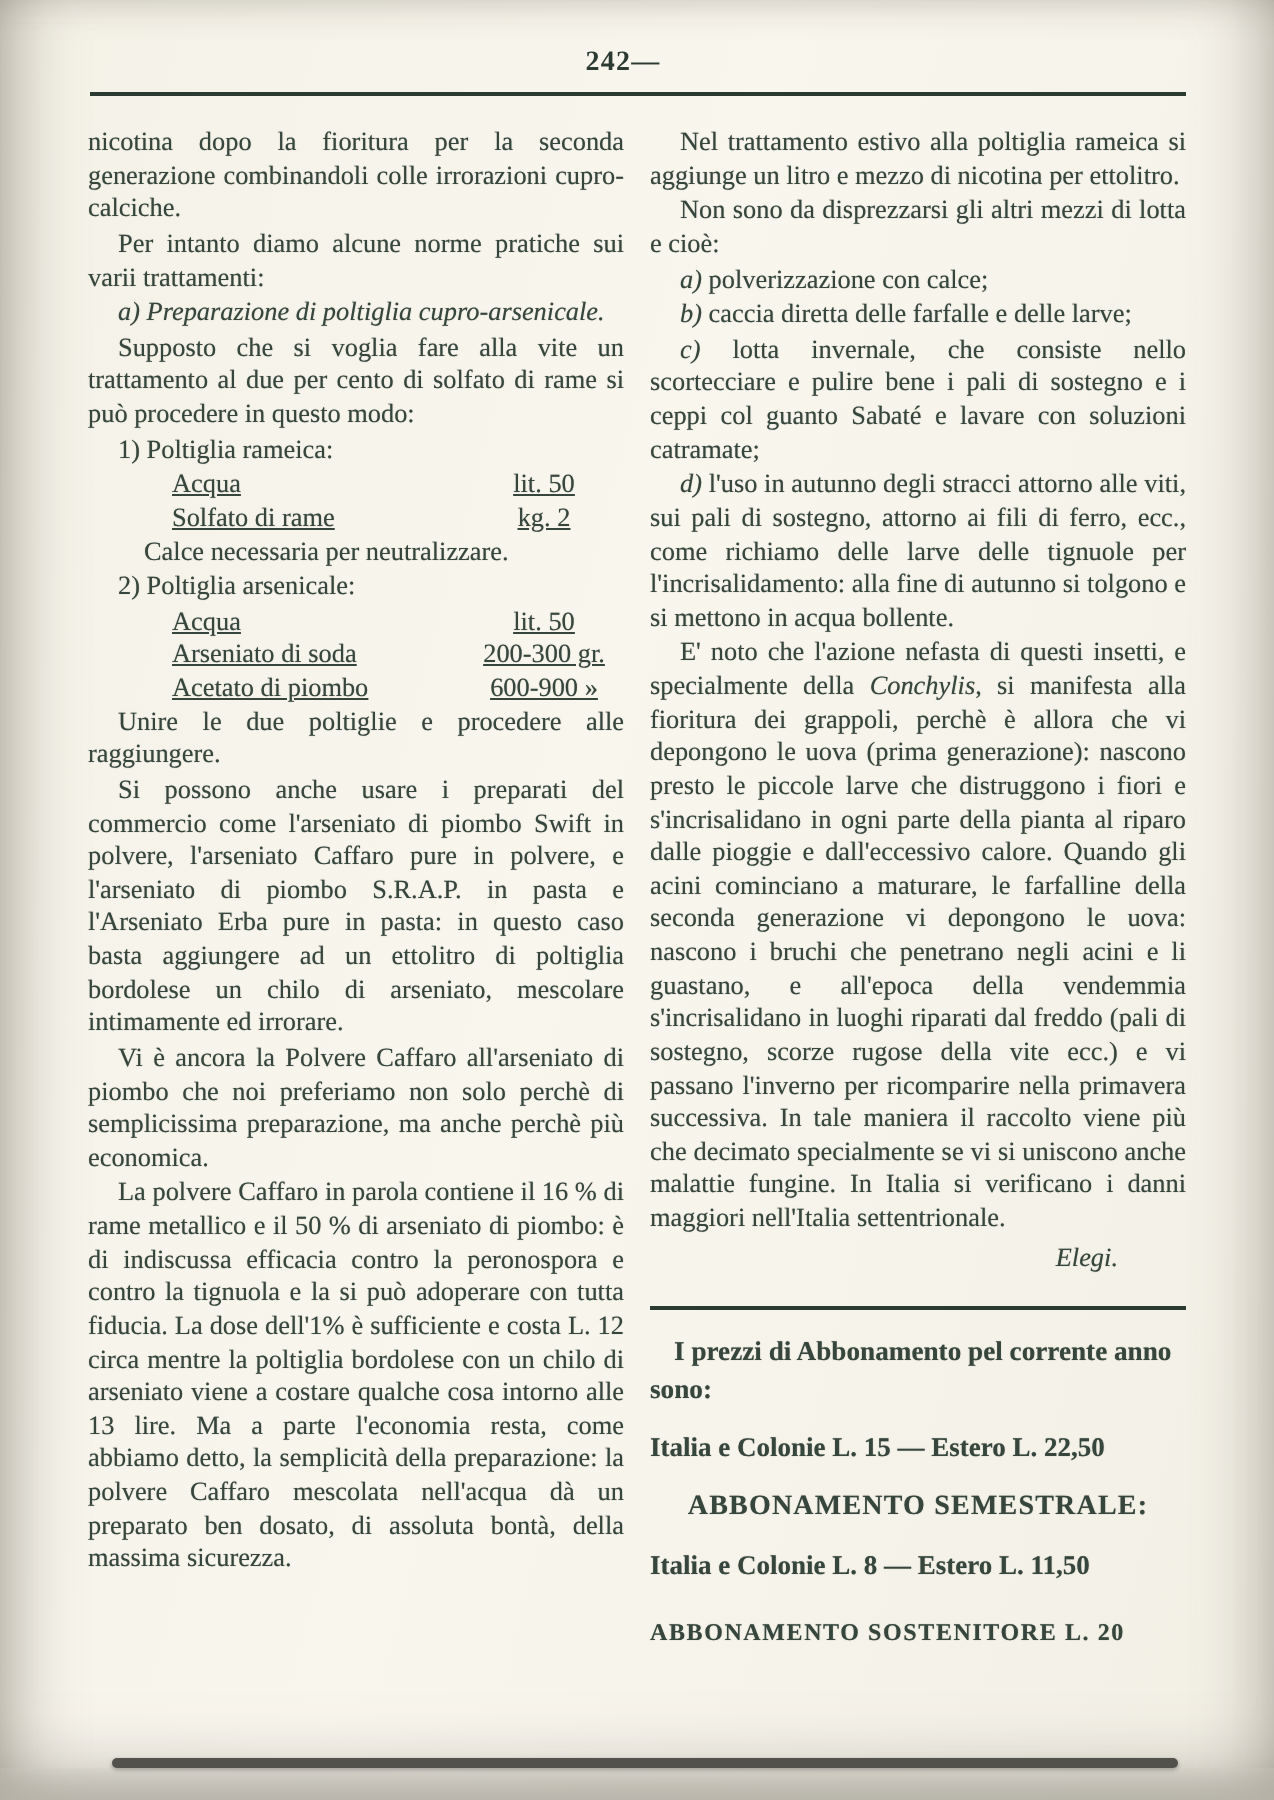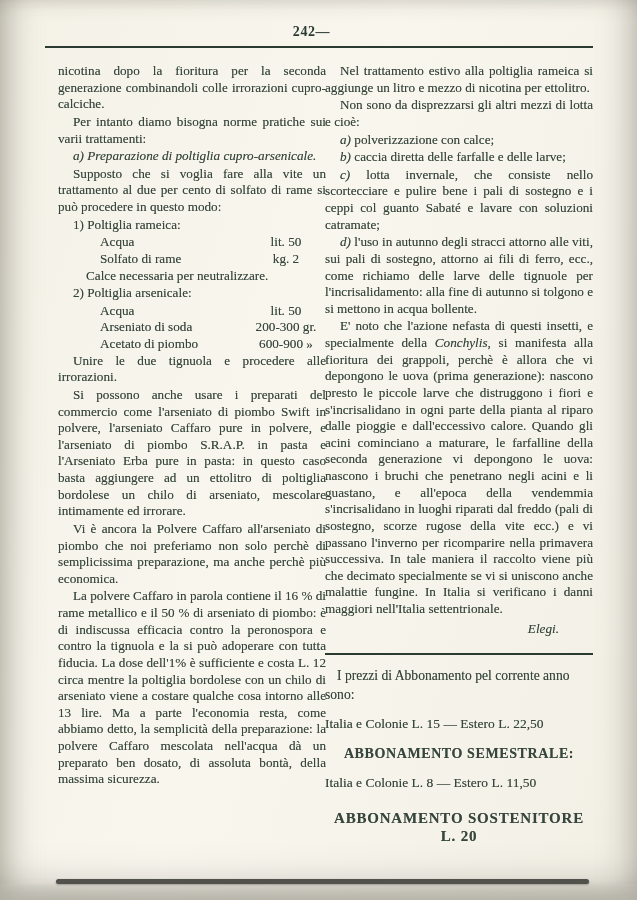--- a/index.html
+++ b/index.html
@@ -34,35 +34,35 @@
     position:absolute;left:45px;right:44px;top:46px;height:2px;
     background:var(--rule);
   }
   .col{
     position:absolute;top:63px;width:268px;
     font-size:13.2px;line-height:1.26;
     text-align:justify;
     color:var(--ink);
     text-shadow:0 0 .5px rgba(45,60,50,.5);
   }
-  .col-left{left:58px;}
+  .col-left{left:44px;}
   .col-right{left:325px;}
   .para{text-indent:15px;margin:0 0 1px;}
   .para .it{font-style:italic;}
   .para.noindent{text-indent:0;}
   .para.row-note{text-indent:0;padding-left:28px;text-align:left;}
   .para.sig{text-align:right;padding-right:34px;text-indent:0;margin-top:3px;}
-  .row{display:flex;padding-left:42px;}
+  .row{display:flex;padding-left:42px;text-decoration:underline;}
   .row-value{margin-left:auto;width:80px;text-align:center;}
   .subscription{margin-top:4px;}
   .sub-divider{height:2px;background:var(--rule);margin:16px 0 12px;}
-  .para.sub-intro{font-weight:normal;font-size:13.6px;text-indent:12px;line-height:1.35;text-align:left;}
+  .para.sub-intro{font-weight:bold;font-size:13.6px;text-indent:12px;line-height:1.35;text-align:left;}
   .para.sub-head{text-align:center;font-weight:bold;font-size:14px;letter-spacing:.6px;margin-top:13px;text-indent:0;}
-  .para.sub-price{font-weight:normal;font-size:13.5px;margin-top:11px;text-indent:0;text-align:left;}
-  .para.sub-big{font-weight:bold;font-size:15px;letter-spacing:.8px;margin-top:18px;text-indent:0;text-align:center;}
+  .para.sub-price{font-weight:bold;font-size:13.5px;margin-top:11px;text-indent:0;text-align:left;}
+  .para.sub-big{font-weight:bold;font-size:12px;letter-spacing:.8px;margin-top:18px;text-indent:0;}
   .scan-bottom-strip{
     position:absolute;left:0;right:0;bottom:0;height:16px;
     background:linear-gradient(to bottom,rgba(205,202,193,.25),rgba(185,182,172,.8));
   }
   .scan-line{
     position:absolute;left:56px;right:48px;bottom:16px;height:5px;
     background:#52514b;border-radius:3px;
     box-shadow:0 1px 2px rgba(0,0,0,.35);
   }
 </style>
@@ -70,21 +70,21 @@
 <body>
 
 <div class="sheet">
 
   <div class="page-number">242—</div>
 
   <div class="header-rule"></div>
 
   <div class="col col-left">
       <p class="para noindent"><span>nicotina dopo la fioritura per la seconda generazione combinandoli colle irrorazioni cupro-calciche.</span></p>
-      <p class="para"><span>Per intanto diamo bisogna norme pratiche sui varii trattamenti:</span></p>
+      <p class="para"><span>Per intanto diamo alcune norme pratiche sui varii trattamenti:</span></p>
       <p class="para"><span class="it">a) Preparazione di poltiglia cupro-arsenicale.</span></p>
       <p class="para"><span>Supposto che si voglia fare alla vite un trattamento al due per cento di solfato di rame si può procedere in questo modo:</span></p>
       <p class="para"><span>1) Poltiglia rameica:</span></p>
       <div class="row">
         <span class="row-label">Acqua</span>
         <span class="row-value">lit. 50</span>
       </div>
       <div class="row">
         <span class="row-label">Solfato di rame</span>
         <span class="row-value">kg. 2</span>
@@ -96,21 +96,21 @@
         <span class="row-value">lit. 50</span>
       </div>
       <div class="row">
         <span class="row-label">Arseniato di soda</span>
         <span class="row-value">200-300 gr.</span>
       </div>
       <div class="row">
         <span class="row-label">Acetato di piombo</span>
         <span class="row-value">600-900 »</span>
       </div>
-      <p class="para"><span>Unire le due tignuola e procedere alle irrorazioni.</span></p>
+      <p class="para"><span>Unire le due poltiglie e procedere alle raggiungere.</span></p>
       <p class="para"><span>Si possono anche usare i preparati del commercio come l'arseniato di piombo Swift in polvere, l'arseniato Caffaro pure in polvere, e l'arseniato di piombo S.R.A.P. in pasta e l'Arseniato Erba pure in pasta: in questo caso basta aggiungere ad un ettolitro di poltiglia bordolese un chilo di arseniato, mescolare intimamente ed irrorare.</span></p>
       <p class="para"><span>Vi è ancora la Polvere Caffaro all'arseniato di piombo che noi preferiamo non solo perchè di semplicissima preparazione, ma anche perchè più economica.</span></p>
       <p class="para"><span>La polvere Caffaro in parola contiene il 16 % di rame metallico e il 50 % di arseniato di piombo: è di indiscussa efficacia contro la peronospora e contro la tignuola e la si può adoperare con tutta fiducia. La dose dell'1% è sufficiente e costa L. 12 circa mentre la poltiglia bordolese con un chilo di arseniato viene a costare qualche cosa intorno alle 13 lire. Ma a parte l'economia resta, come abbiamo detto, la semplicità della preparazione: la polvere Caffaro mescolata nell'acqua dà un preparato ben dosato, di assoluta bontà, della massima sicurezza.</span></p>
     </div>
 
   <div class="col col-right">
     <div>
         <p class="para"><span>Nel trattamento estivo alla poltiglia rameica si aggiunge un litro e mezzo di nicotina per ettolitro.</span></p>
         <p class="para"><span>Non sono da disprezzarsi gli altri mezzi di lotta e cioè:</span></p>
         <p class="para"><span class="it">a) </span><span>polverizzazione con calce;</span></p>

